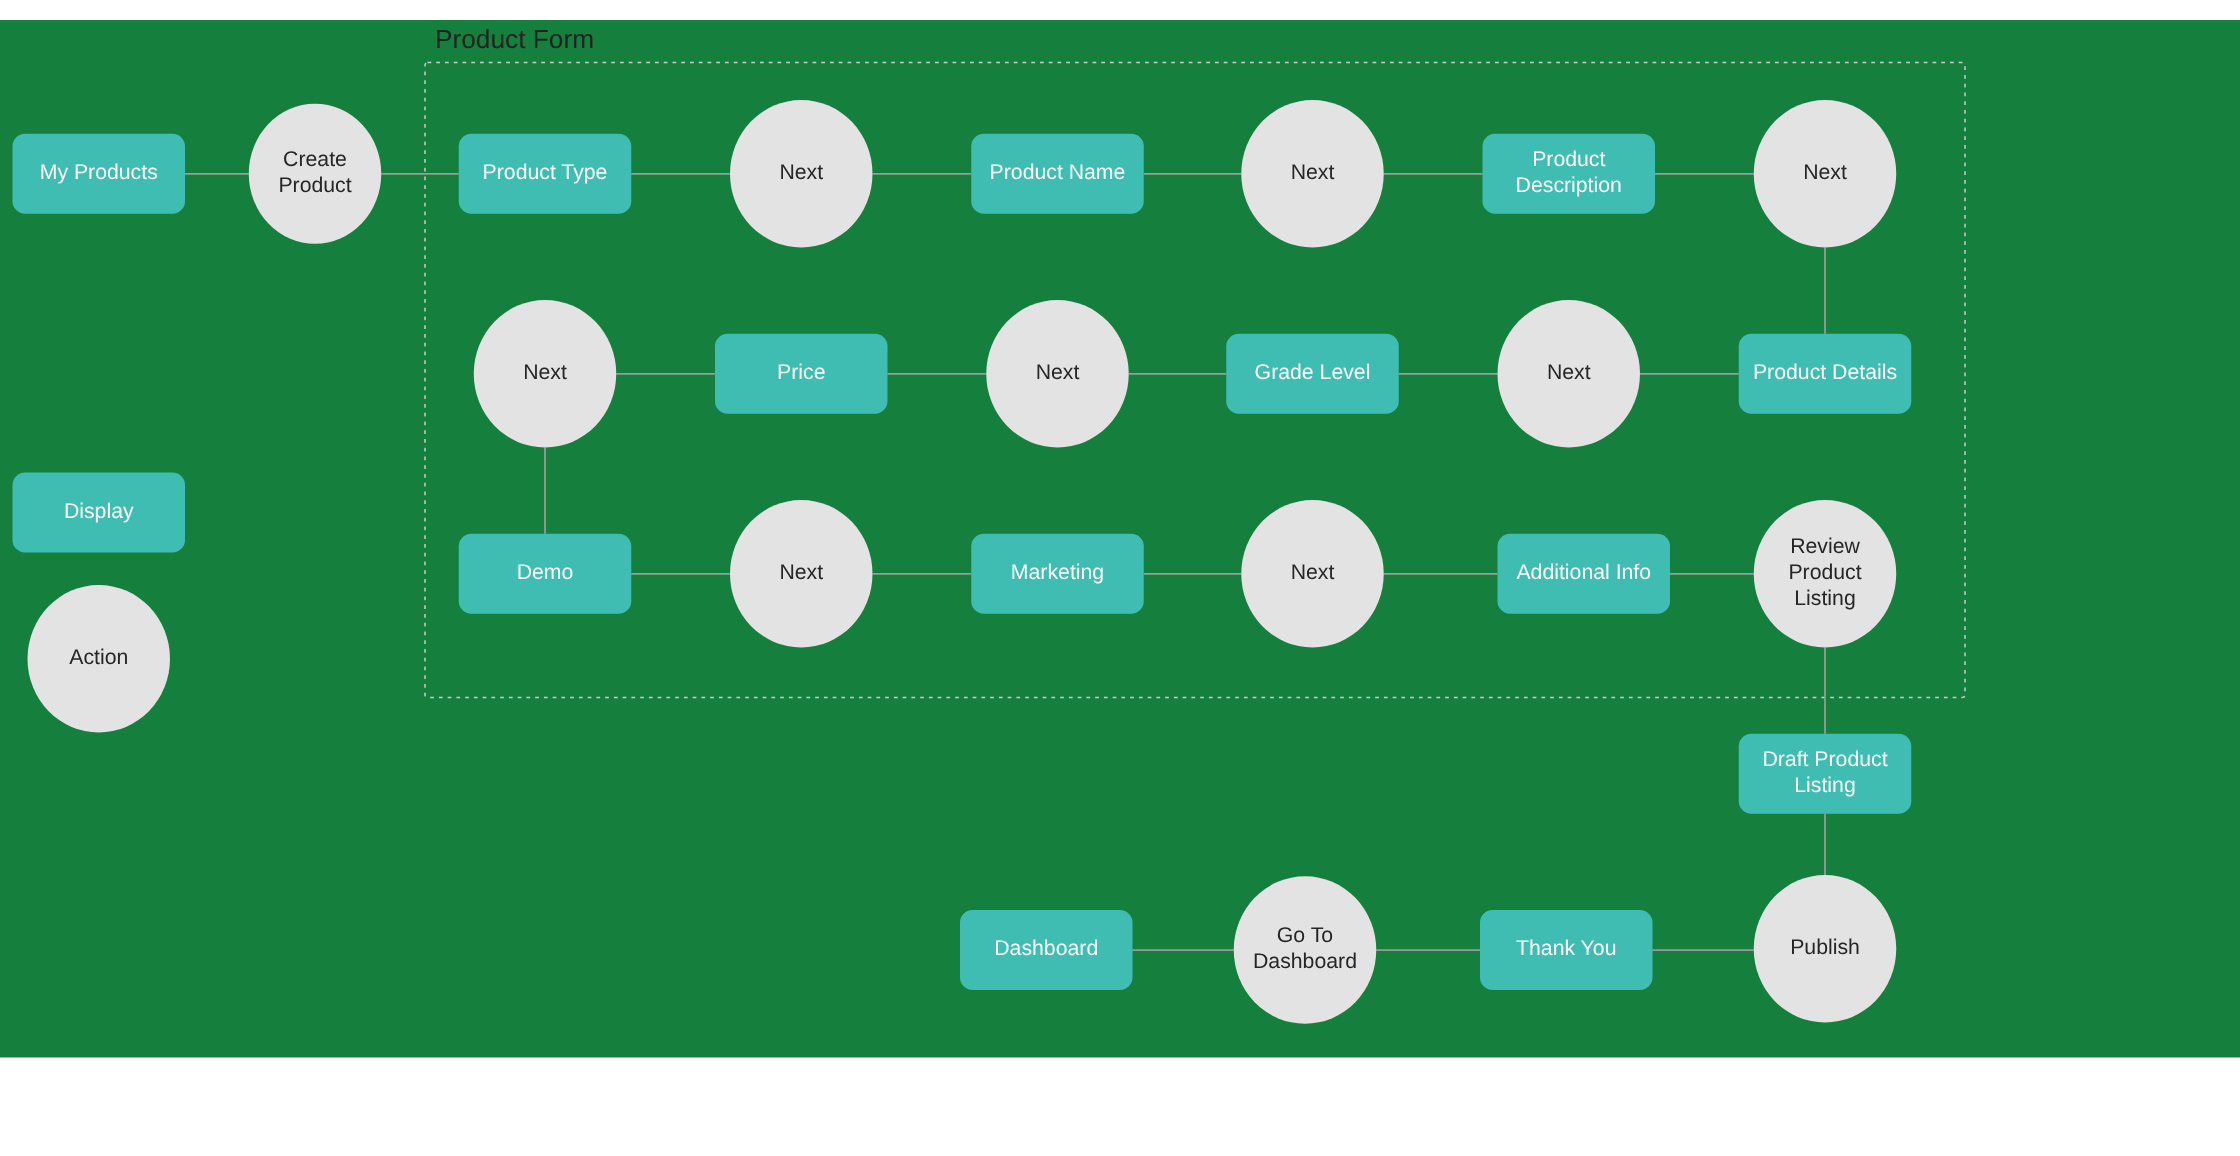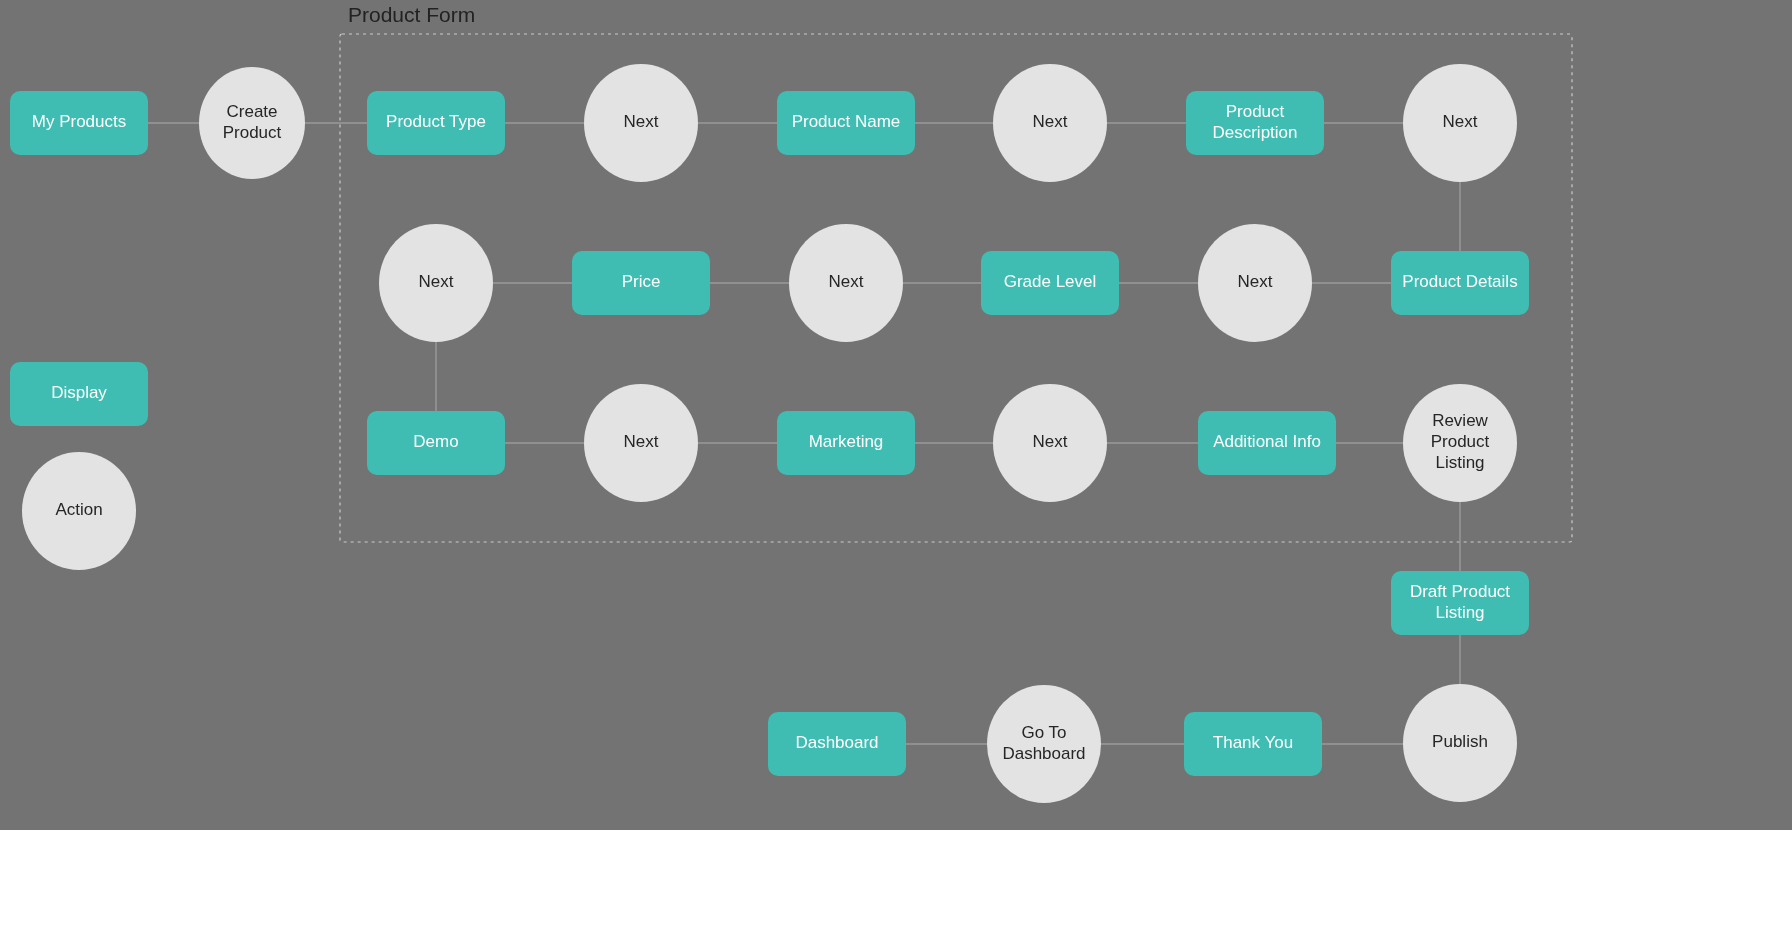--- a/index.html
+++ b/index.html
@@ -10,21 +10,22 @@
   body {
     width: 1792px;
     height: 925px;
     overflow: hidden;
     font-family: "Liberation Sans", sans-serif;
   }
   #canvas {
     position: relative;
     width: 1792px;
     height: 830px;
-    background: #737373;
+    background: #15803d;
+    margin-top: 16px;
   }
   svg.diagram {
     position: absolute;
     top: 0;
     left: 0;
     width: 1792px;
     height: 925px;
   }
   .group-box {
     fill: none;

